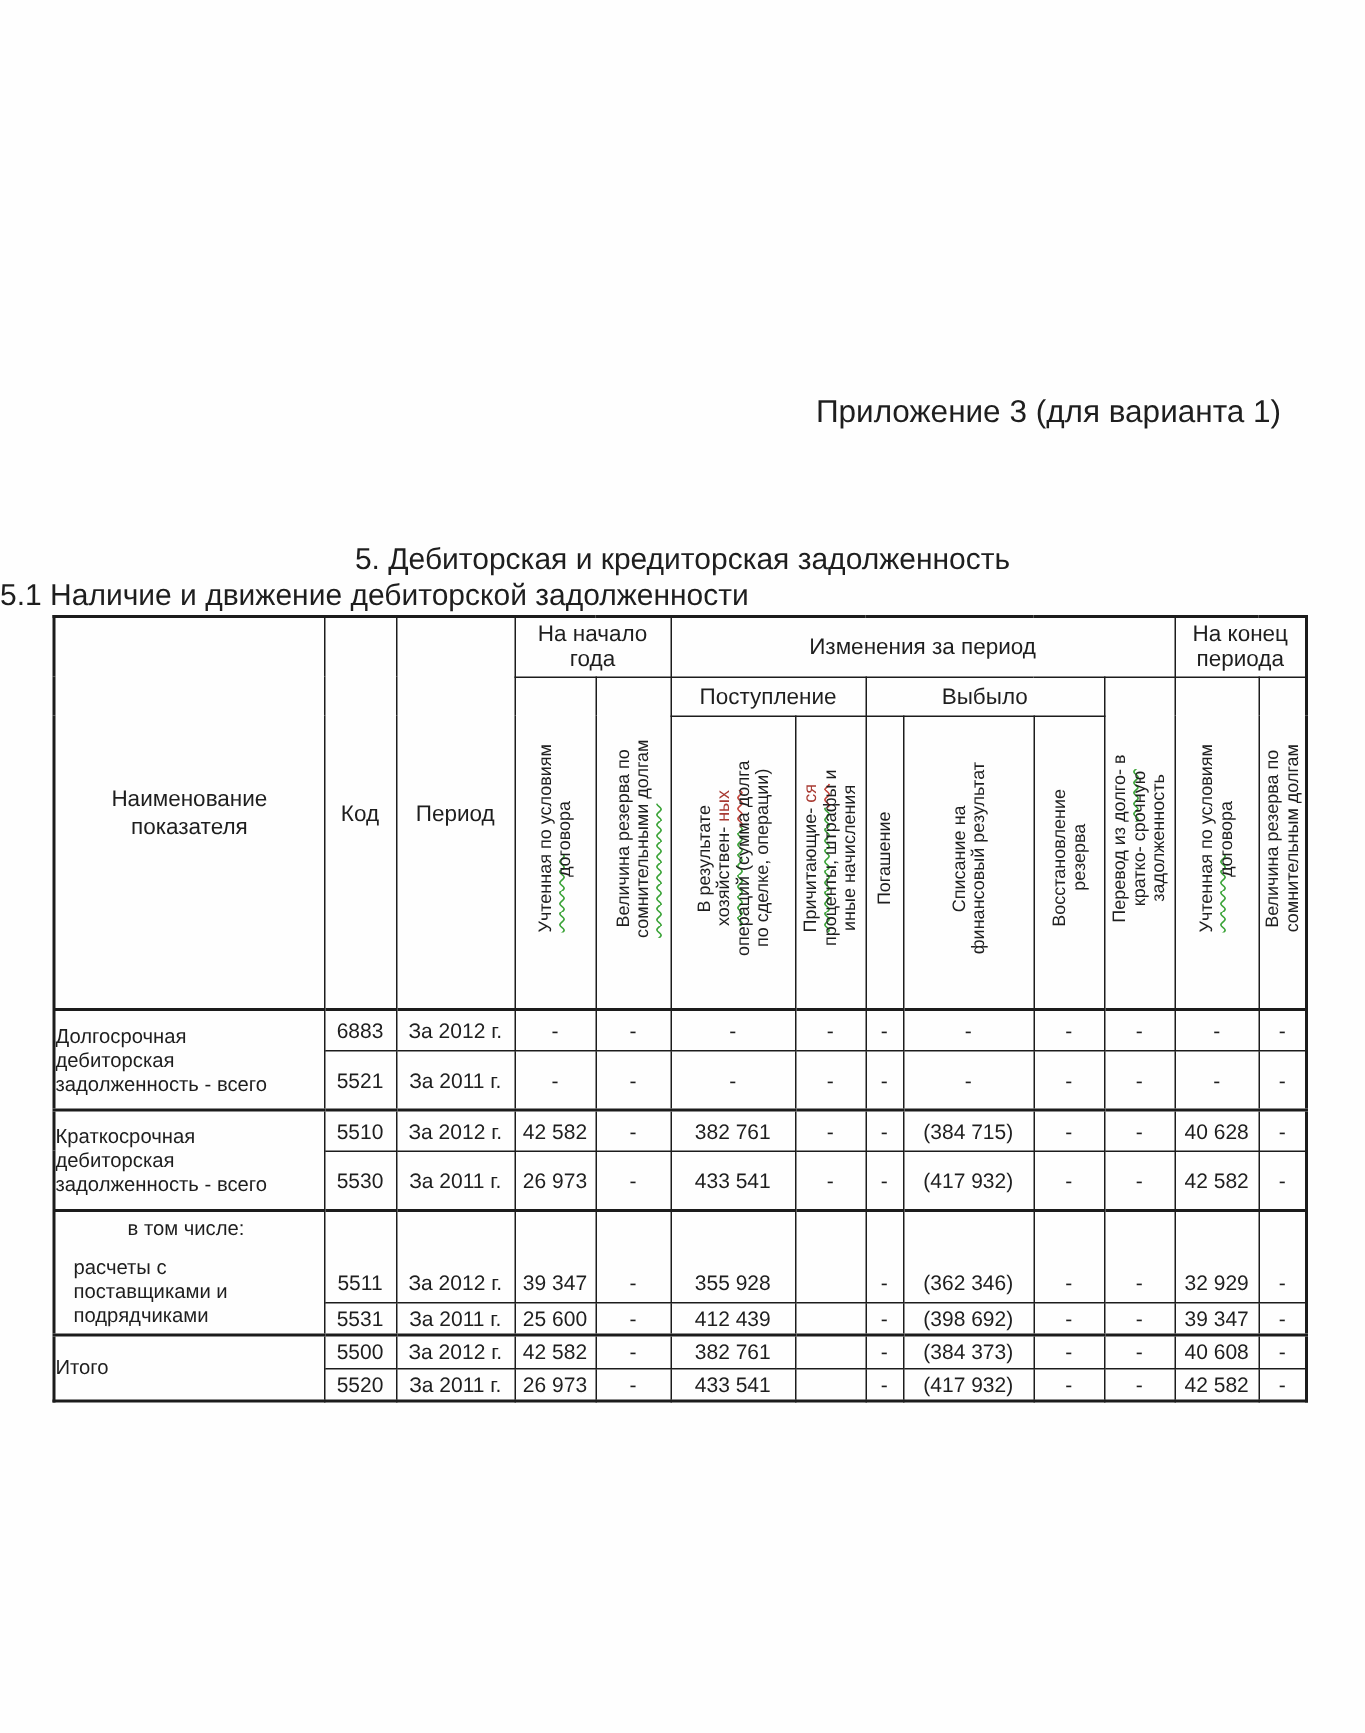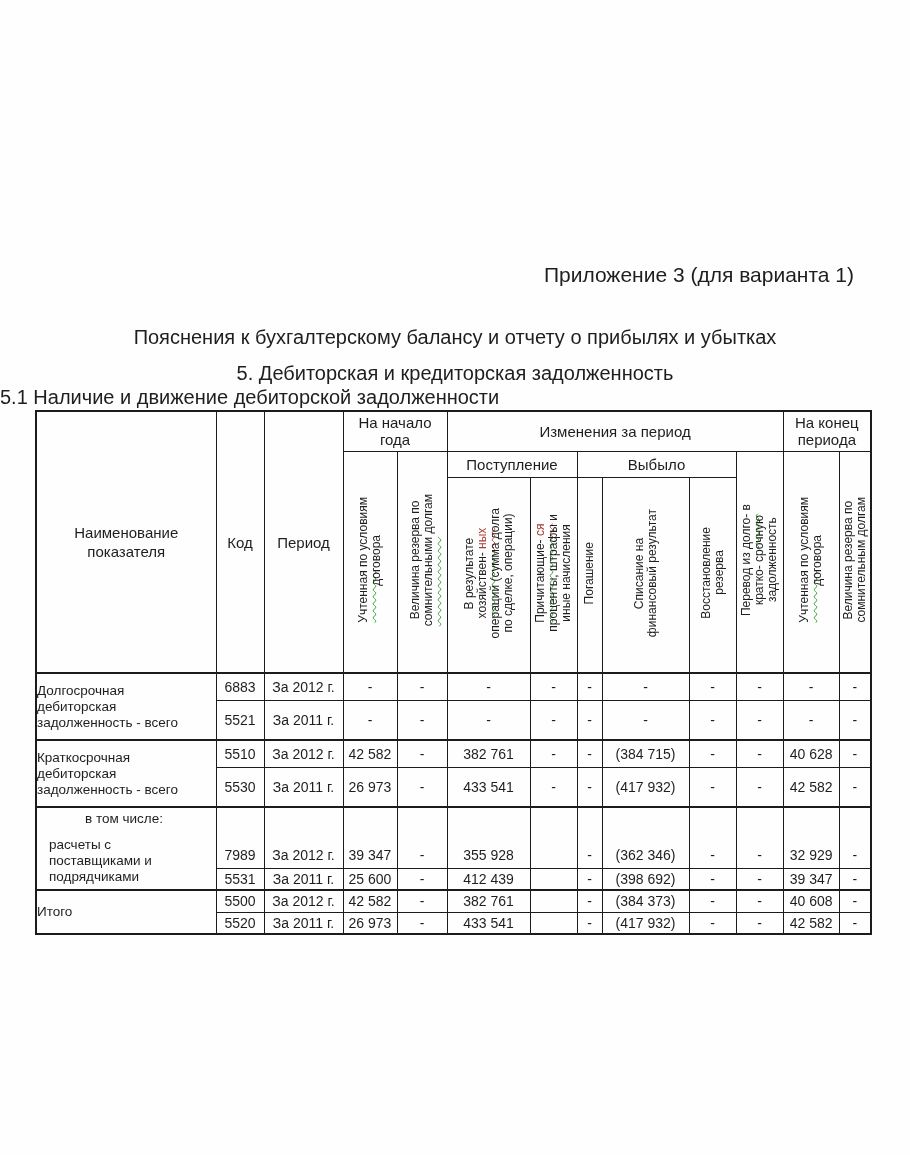--- a/index.html
+++ b/index.html
@@ -44,21 +44,20 @@
     color:#a83a32;
     text-decoration-line:underline;text-decoration-style:wavy;
     text-decoration-color:#c2443a;text-decoration-thickness:1px;text-underline-offset:2px;
   }
 </style>
 </head>
 <body>
 
 <div class="page">
   <div class="annex">Приложение 3 (для варианта 1)</div>
-  <div class="doc-title">Пояснения к бухгалтерскому балансу и отчету о прибылях и убытках</div>
   <div class="sec-title">5. Дебиторская и кредиторская задолженность</div>
   <div class="sub-title">5.1 Наличие и движение дебиторской задолженности</div>
 
   <table class="rt">
     <colgroup>
       <col style="width:180px">
         <col style="width:48px">
         <col style="width:79px">
       <col style="width:54px">
         <col style="width:50px">
@@ -189,21 +188,21 @@
       </tr>
       <tr class="sep tall h61">
         <td class="name incl" rowspan="2">
           <div class="inc">в том числе:</div>
           <div class="sup">
             <div>расчеты с</div>
             <div>поставщиками и</div>
             <div>подрядчиками</div>
           </div>
         </td>
-        <td class="c low">7989</td>
+        <td class="c low">5511</td>
         <td class="c low">За 2012 г.</td>
         <td class="c low">39 347</td>
         <td class="c low">-</td>
         <td class="c low">355 928</td>
         <td class="c low"></td>
         <td class="c low">-</td>
         <td class="c low">(362 346)</td>
         <td class="c low">-</td>
         <td class="c low">-</td>
         <td class="c low">32 929</td>

